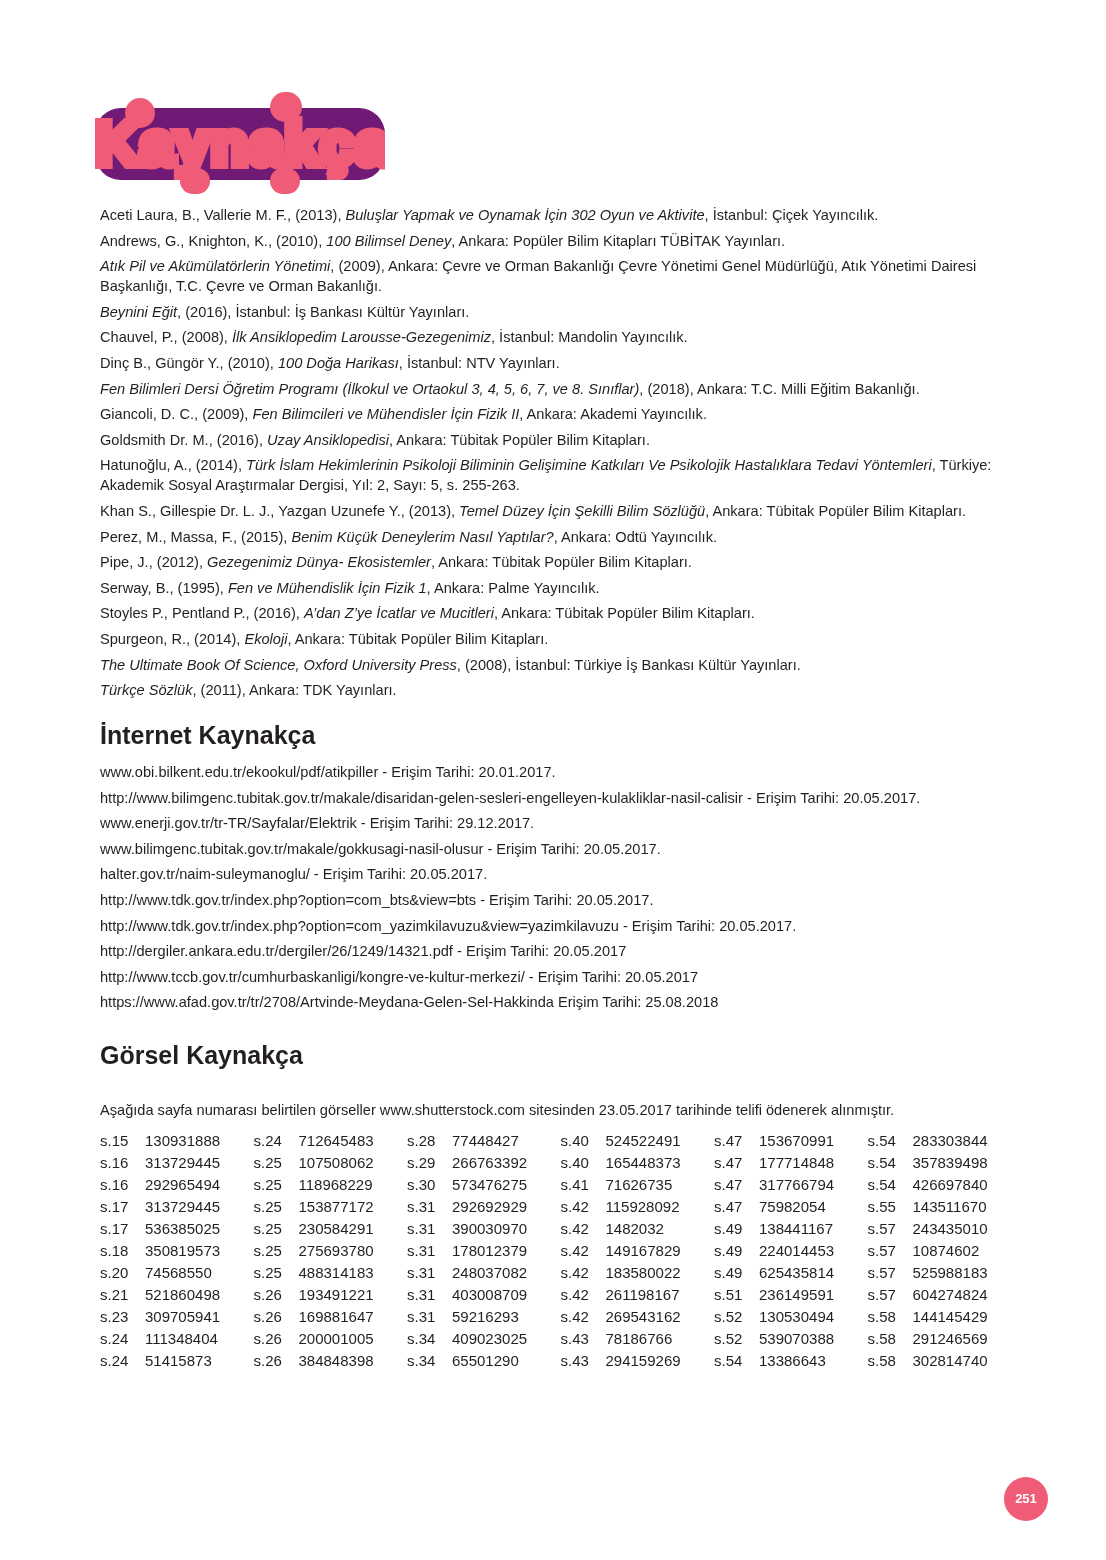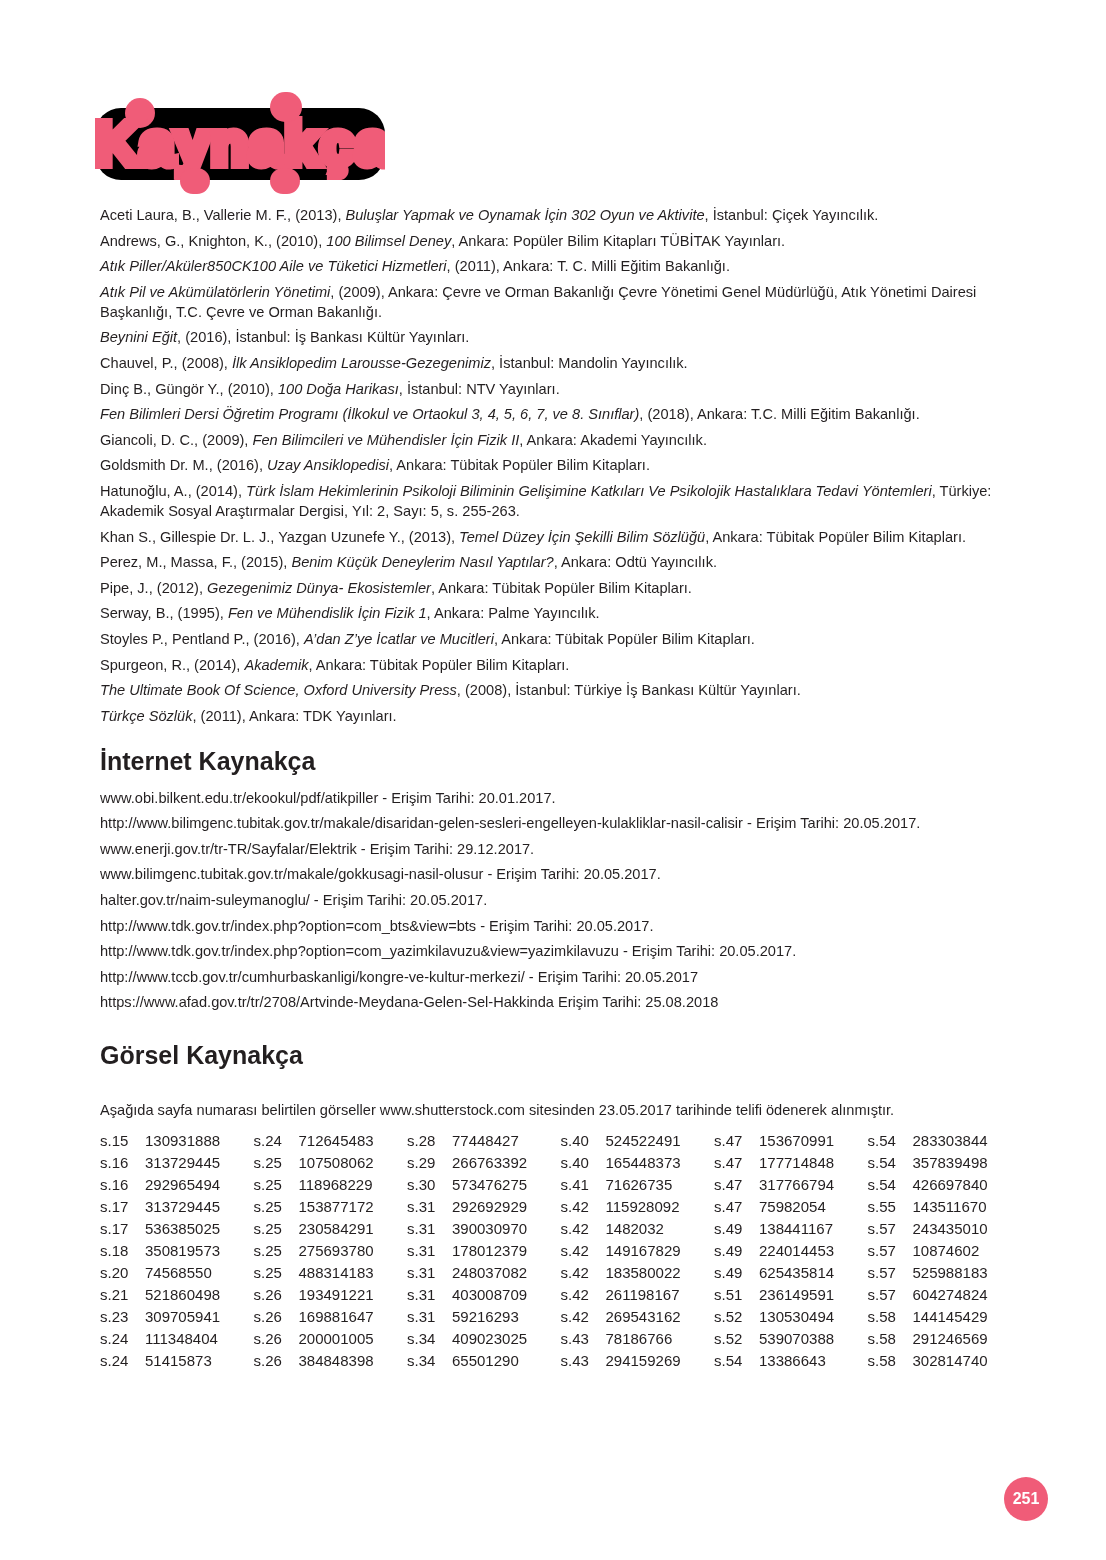--- a/index.html
+++ b/index.html
@@ -4,21 +4,21 @@
   <style>
     html, body { margin: 0; padding: 0; background: #ffffff; }
     body {
       width: 1106px; height: 1560px; position: relative; overflow: hidden;
       font-family: "Liberation Sans", "DejaVu Sans", sans-serif;
       color: #231f20;
     }
     .title-blob {
       position: absolute; left: 95px; top: 108px;
       height: 72px; width: 290px;
-      background: #000000;
+      background: #701a75;
       border-radius: 26px;
     }
     .title-blob::before {
       content: ""; position: absolute; left: 30px; top: -10px;
       width: 30px; height: 30px; border-radius: 15px; background: #f05c78;
     }
     .title-blob::after {
       content: ""; position: absolute; left: 175px; top: -16px;
       width: 32px; height: 30px; border-radius: 15px; background: #f05c78;
     }
@@ -54,64 +54,64 @@
       width: 921px;
     }
     .col { display: flex; flex-direction: column; }
     .row { display: flex; height: 22px; line-height: 22px; font-size: 15px; }
     .pg { width: 45px; }
     .num { flex: 1; }
     .page-badge {
       position: absolute; left: 1004px; top: 1477px;
       width: 44px; height: 44px; border-radius: 22px;
       background: #f05c78; color: #ffffff; font-weight: bold;
-      font-size: 16px; line-height: 44px; text-align: center;
+      font-size: 13px; line-height: 44px; text-align: center;
     }
   </style>
 </head>
 <body>
 
 <div class="title-blob">
   <span class="title-text">Kaynakça</span>
 </div>
 <div class="title-tail1"></div>
 <div class="title-tail2"></div>
 
 <div class="content">
   <div id="refs">
       <p class="ref"><span>Aceti Laura, B., Vallerie M. F., (2013), </span><i>Buluşlar Yapmak ve Oynamak İçin 302 Oyun ve Aktivite</i><span>, İstanbul: Çiçek Yayıncılık.</span></p>
       <p class="ref"><span>Andrews, G., Knighton, K., (2010), </span><i>100 Bilimsel Deney</i><span>, Ankara: Popüler Bilim Kitapları TÜBİTAK Yayınları.</span></p>
-      <p class="ref"><span></span><i>Atık Piller/Aküler850CK100 Aile ve Tüketici Hizmetleri</i><span>, (2011), Ankara: T. C. Milli Eğitim Bakanlığı.</span></p>
       <p class="ref"><span></span><i>Atık Pil ve Akümülatörlerin Yönetimi</i><span>, (2009), Ankara: Çevre ve Orman Bakanlığı Çevre Yönetimi Genel Müdürlüğü, Atık Yönetimi Dairesi Başkanlığı, T.C. Çevre ve Orman Bakanlığı.</span></p>
       <p class="ref"><span></span><i>Beynini Eğit</i><span>, (2016), İstanbul: İş Bankası Kültür Yayınları.</span></p>
       <p class="ref"><span>Chauvel, P., (2008), </span><i>İlk Ansiklopedim Larousse-Gezegenimiz</i><span>, İstanbul: Mandolin Yayıncılık.</span></p>
       <p class="ref"><span>Dinç B., Güngör Y., (2010), </span><i>100 Doğa Harikası</i><span>, İstanbul: NTV Yayınları.</span></p>
       <p class="ref"><span></span><i>Fen Bilimleri Dersi Öğretim Programı (İlkokul ve Ortaokul 3, 4, 5, 6, 7, ve 8. Sınıflar)</i><span>, (2018), Ankara: T.C. Milli Eğitim Bakanlığı.</span></p>
       <p class="ref"><span>Giancoli, D. C., (2009), </span><i>Fen Bilimcileri ve Mühendisler İçin Fizik II</i><span>, Ankara: Akademi Yayıncılık.</span></p>
       <p class="ref"><span>Goldsmith Dr. M., (2016), </span><i>Uzay Ansiklopedisi</i><span>, Ankara: Tübitak Popüler Bilim Kitapları.</span></p>
       <p class="ref"><span>Hatunoğlu, A., (2014), </span><i>Türk İslam Hekimlerinin Psikoloji Biliminin Gelişimine Katkıları Ve Psikolojik Hastalıklara Tedavi Yöntemleri</i><span>,  Türkiye: Akademik Sosyal Araştırmalar Dergisi, Yıl: 2, Sayı: 5, s. 255-263.</span></p>
       <p class="ref"><span>Khan S., Gillespie Dr. L. J., Yazgan Uzunefe Y., (2013), </span><i>Temel Düzey İçin Şekilli Bilim Sözlüğü</i><span>, Ankara: Tübitak Popüler Bilim Kitapları.</span></p>
       <p class="ref"><span>Perez, M., Massa, F., (2015), </span><i>Benim Küçük Deneylerim Nasıl Yaptılar?</i><span>, Ankara: Odtü Yayıncılık.</span></p>
       <p class="ref"><span>Pipe, J., (2012), </span><i>Gezegenimiz Dünya- Ekosistemler</i><span>, Ankara: Tübitak Popüler Bilim Kitapları.</span></p>
       <p class="ref"><span>Serway, B., (1995), </span><i>Fen ve Mühendislik İçin Fizik 1</i><span>, Ankara: Palme Yayıncılık.</span></p>
       <p class="ref"><span>Stoyles P., Pentland P., (2016), </span><i>A’dan Z’ye İcatlar ve Mucitleri</i><span>, Ankara: Tübitak Popüler Bilim Kitapları.</span></p>
-      <p class="ref"><span>Spurgeon, R., (2014), </span><i>Akademik</i><span>, Ankara: Tübitak Popüler Bilim Kitapları.</span></p>
+      <p class="ref"><span>Spurgeon, R., (2014), </span><i>Ekoloji</i><span>, Ankara: Tübitak Popüler Bilim Kitapları.</span></p>
       <p class="ref"><span></span><i>The Ultimate Book Of Science, Oxford University Press</i><span>, (2008), İstanbul: Türkiye İş Bankası Kültür Yayınları.</span></p>
       <p class="ref"><span></span><i>Türkçe Sözlük</i><span>, (2011), Ankara: TDK Yayınları.</span></p>
     </div>
 
   <h2 class="h-internet">İnternet Kaynakça</h2>
   <div id="internet-list">
       <p class="ref">www.obi.bilkent.edu.tr/ekookul/pdf/atikpiller - Erişim Tarihi: 20.01.2017.</p>
       <p class="ref">http://www.bilimgenc.tubitak.gov.tr/makale/disaridan-gelen-sesleri-engelleyen-kulakliklar-nasil-calisir - Erişim Tarihi: 20.05.2017.</p>
       <p class="ref">www.enerji.gov.tr/tr-TR/Sayfalar/Elektrik - Erişim Tarihi: 29.12.2017.</p>
       <p class="ref">www.bilimgenc.tubitak.gov.tr/makale/gokkusagi-nasil-olusur - Erişim Tarihi: 20.05.2017.</p>
       <p class="ref">halter.gov.tr/naim-suleymanoglu/ - Erişim Tarihi: 20.05.2017.</p>
       <p class="ref">http://www.tdk.gov.tr/index.php?option=com_bts&amp;view=bts - Erişim Tarihi: 20.05.2017.</p>
       <p class="ref">http://www.tdk.gov.tr/index.php?option=com_yazimkilavuzu&amp;view=yazimkilavuzu - Erişim Tarihi: 20.05.2017.</p>
+      <p class="ref">http://dergiler.ankara.edu.tr/dergiler/26/1249/14321.pdf - Erişim Tarihi: 20.05.2017</p>
       <p class="ref">http://www.tccb.gov.tr/cumhurbaskanligi/kongre-ve-kultur-merkezi/ - Erişim Tarihi: 20.05.2017</p>
       <p class="ref">https://www.afad.gov.tr/tr/2708/Artvinde-Meydana-Gelen-Sel-Hakkinda Erişim Tarihi: 25.08.2018</p>
     </div>
 
   <h2 class="h-gorsel">Görsel Kaynakça</h2>
   <p class="intro">Aşağıda sayfa numarası belirtilen görseller www.shutterstock.com sitesinden 23.05.2017 tarihinde telifi ödenerek alınmıştır.</p>
   <div class="credits" id="credits">
       <div class="col">
         <div class="row">
           <span class="pg">s.15</span>

